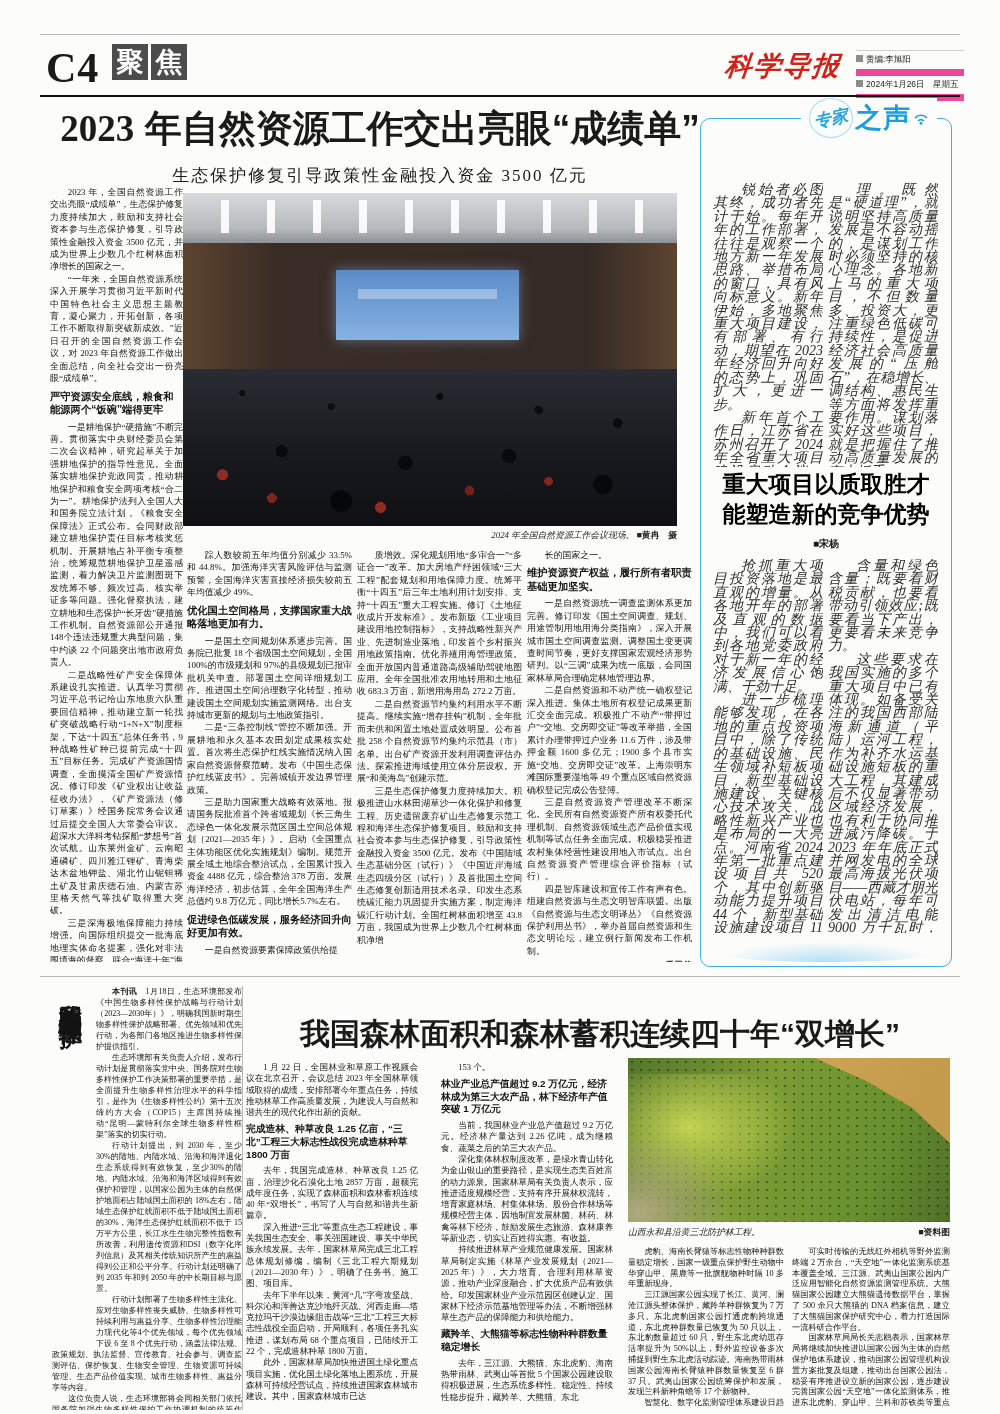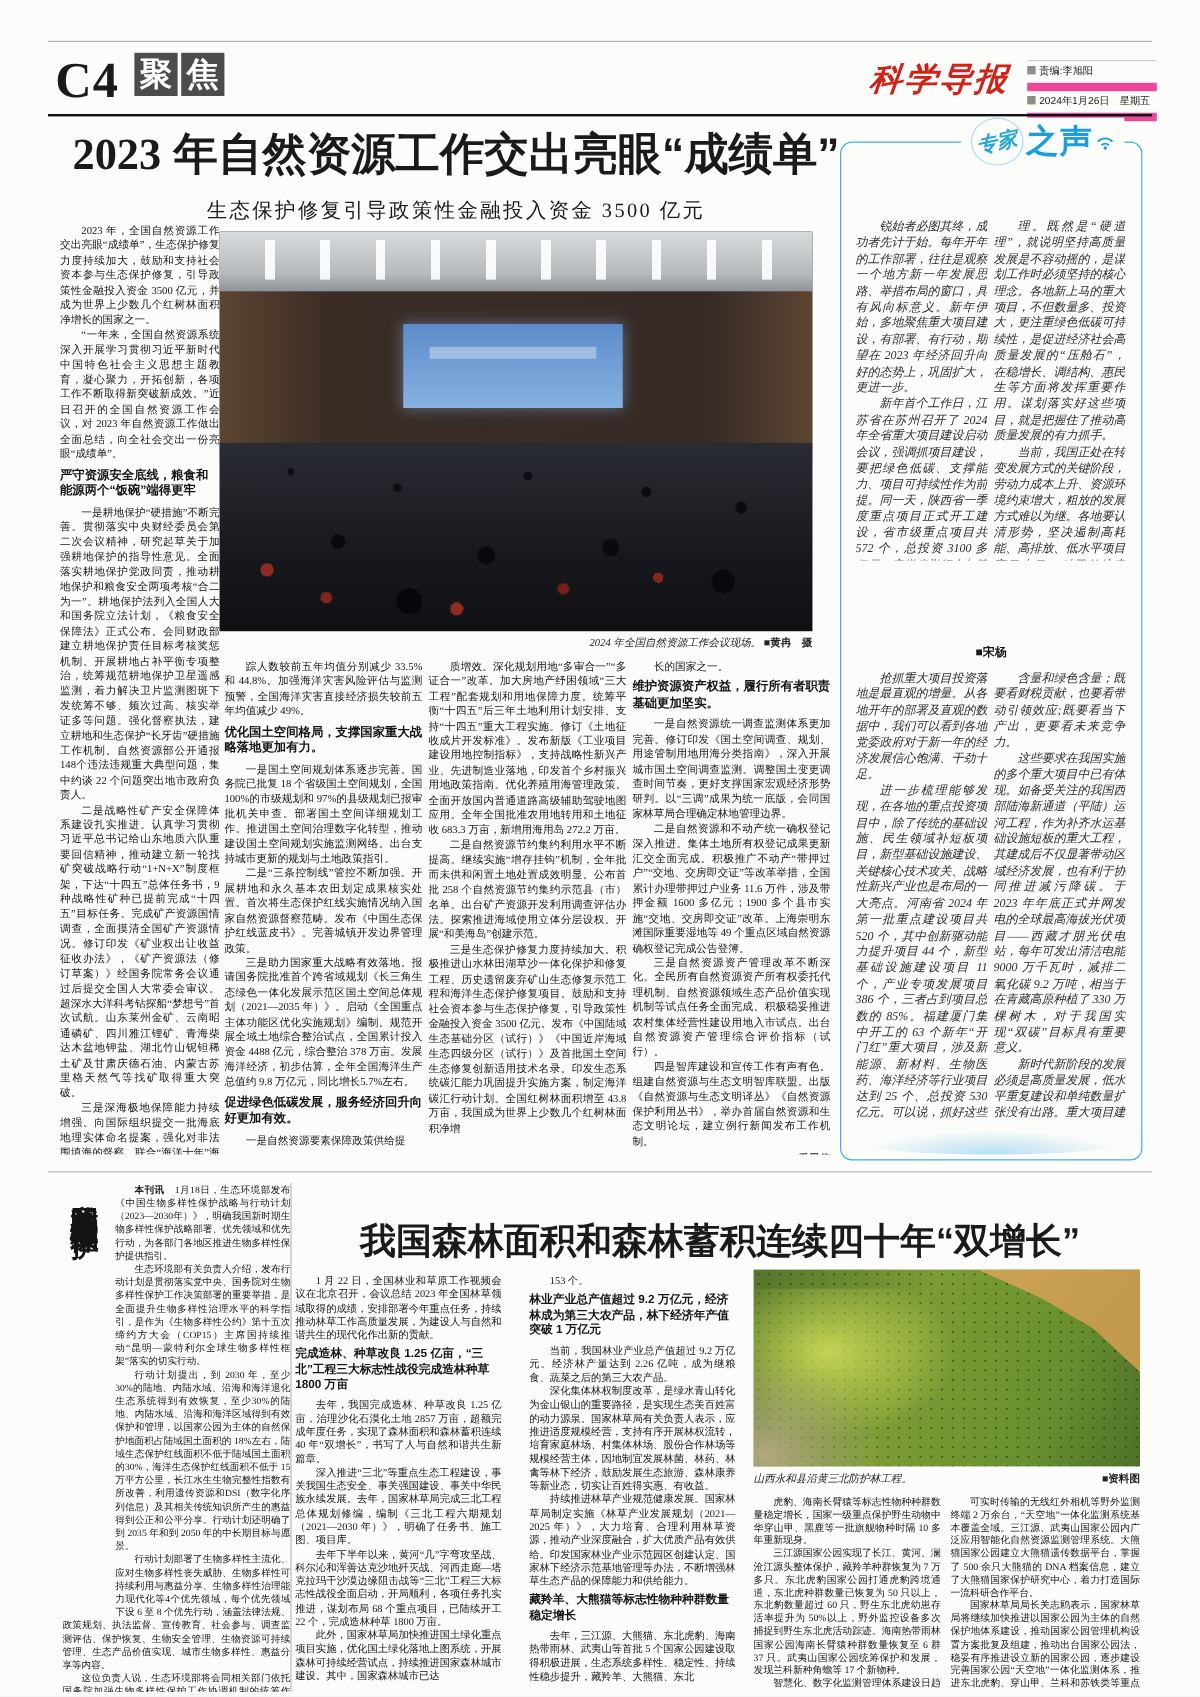--- a/index.html
+++ b/index.html
@@ -73,21 +73,21 @@
   
   .expert{position:absolute;left:700px;top:118px;width:250px;height:847px;
       border:1.5px solid #3fb0e0;border-radius:10px;}
   .voice-logo{position:absolute;top:-21px;right:14px;background:#fcfcfa;padding:0 8px;
       display:flex;align-items:center;gap:2px;}
   .vl-circle{width:42px;height:38px;border:1.5px solid #a8dcf2;border-radius:50%;
       display:flex;align-items:center;justify-content:center;}
   .vl-script{color:#27a5dd;font-style:italic;font-weight:700;font-size:17px;
       font-family:"Liberation Serif",serif;transform:rotate(-12deg);}
   .vl-bold{color:#1b9fdc;font-family:"Liberation Sans",sans-serif;font-weight:900;font-size:27px;letter-spacing:1px;}
-  .ex-col{position:absolute;text-align:justify;overflow:hidden;font-size:10px;line-height:13.4px;
+  .ex-col{position:absolute;text-align:justify;overflow:hidden;font-size:14px;line-height:13.4px;
       font-style:italic;font-family:"Liberation Serif",serif;color:#2b2b2b;}
   .ex-col .tx-p{text-indent:2em;}
   .ex-head{position:absolute;left:0;top:350px;width:100%;text-align:center;
       font-family:"Liberation Sans",sans-serif;font-weight:900;font-size:23px;line-height:30px;color:#000;}
   .ex-by{position:absolute;left:0;top:418px;width:100%;text-align:center;
       font-family:"Liberation Sans",sans-serif;font-weight:700;font-size:10px;}
   .box-wave{position:absolute;bottom:4px;left:3%;width:94%;height:22px;border-radius:50%;
       background:radial-gradient(ellipse at 50% 100%,rgba(120,200,236,.55),rgba(120,200,236,0) 65%);}
   
   .bio-wrap{position:absolute;left:52px;top:986px;width:190px;height:424px;overflow:hidden;
@@ -199,20 +199,24 @@
       </svg>
     </div>
     <div class="ex-col" style="left:12px;top:64px;width:110px;height:284px;">
         <div class="tx-p">锐始者必图其终，成功者先计于始。每年开年的工作部署，往往是观察一个地方新一年发展思路、举措布局的窗口，具有风向标意义。新年伊始，多地聚焦重大项目建设，有部署、有行动，期望在 2023 年经济回升向好的态势上，巩固扩大，更进一步。</div>
         <div class="tx-p">新年首个工作日，江苏省在苏州召开了 2024 年全省重大项目建设启动会议，强调抓项目建设，要把绿色低碳、支撑能力、项目可持续性作为前提。同一天，陕西省一季度重点项目正式开工建设，省市级重点项目共 572 个，总投资 3100 多亿元。安徽省举行今年第一批重大项目开工动员会，开工重大项目 460 个，总投资近 4900 亿元。北京、福建、上海、湖南等地也在近日完成了 2024 年首批重点项目开工。</div>
       </div>
     <div class="ex-col" style="left:127px;top:64px;width:110px;height:284px;">
         <div class="tx-p">理。既然是“硬道理”，就说明坚持高质量发展是不容动摇的，是谋划工作时必须坚持的核心理念。各地新上马的重大项目，不但数量多、投资大，更注重绿色低碳可持续性，是促进经济社会高质量发展的“压舱石”，在稳增长、调结构、惠民生等方面将发挥重要作用。谋划落实好这些项目，就是把握住了推动高质量发展的有力抓手。</div>
         <div class="tx-p">当前，我国正处在转变发展方式的关键阶段，劳动力成本上升、资源环境约束增大，粗放的发展方式难以为继。各地要认清形势，坚决遏制高耗能、高排放、低水平项目盲目上马；对于传统产业，要加快淘汰落后产能，调整结构、优化供应链;对于新兴产业，则需要加快培育和发展，提高产业的核心竞争力和附加值。上马新项目，既要看数量，也要看质量和效益;既要看体量，也要看科技</div>
       </div>
+    <div class="ex-head">
+      <div>重大项目以质取胜才</div>
+      <div>能塑造新的竞争优势</div>
+    </div>
     <div class="ex-by">■宋杨</div>
     <div class="ex-col" style="left:12px;top:440px;width:110px;height:374px;">
         <div class="tx-p">抢抓重大项目投资落地是最直观的增量。从各地开年的部署及直观的数据中，我们可以看到各地党委政府对于新一年的经济发展信心饱满、干劲十足。</div>
         <div class="tx-p">进一步梳理能够发现，在各地的重点投资项目中，除了传统的基础设施、民生领域补短板项目，新型基础设施建设、关键核心技术攻关、战略性新兴产业也是布局的一大亮点。河南省 2024 年第一批重点建设项目共 520 个，其中创新驱动能力提升项目 44 个，新型基础设施建设项目 11 个，产业专项发展项目 386 个，三者占到项目总数的 85%。福建厦门集中开工的 63 个新年“开门红”重大项目，涉及新能源、新材料、生物医药、海洋经济等行业项目达到 25 个、总投资 530 亿元。可以说，抓好这些重点项目建设，对于推动当地产业转型升级，促进经济高质量发展，将发挥重要作用。</div>
       </div>
     <div class="ex-col" style="left:127px;top:440px;width:110px;height:374px;">
         <div class="tx-p">含量和绿色含量；既要看财税贡献，也要看带动引领效应;既要看当下产出，更要看未来竞争力。</div>
         <div class="tx-p">这些要求在我国实施的多个重大项目中已有体现。如备受关注的我国西部陆海新通道（平陆）运河工程，作为补齐水运基础设施短板的重大工程，其建成后不仅显著带动区域经济发展，也有利于协同推进减污降碳。于 2023 年年底正式并网发电的全球最高海拔光伏项目——西藏才朋光伏电站，每年可发出清洁电能 9000 万千瓦时，减排二氧化碳 9.2 万吨，相当于在青藏高原种植了 330 万棵树木，对于我国实现“双碳”目标具有重要意义。</div>
         <div class="tx-p">新时代新阶段的发展必须是高质量发展，低水平重复建设和单纯数量扩张没有出路。重大项目建设只有以质取胜、不断塑造新的竞争优势，才能支撑我国经济长期持续健康发展，才能不断满足人民日益增长的美好生活需要，推动中国式现代化宏伟蓝图一步步变成美好现实。</div>
       </div>

